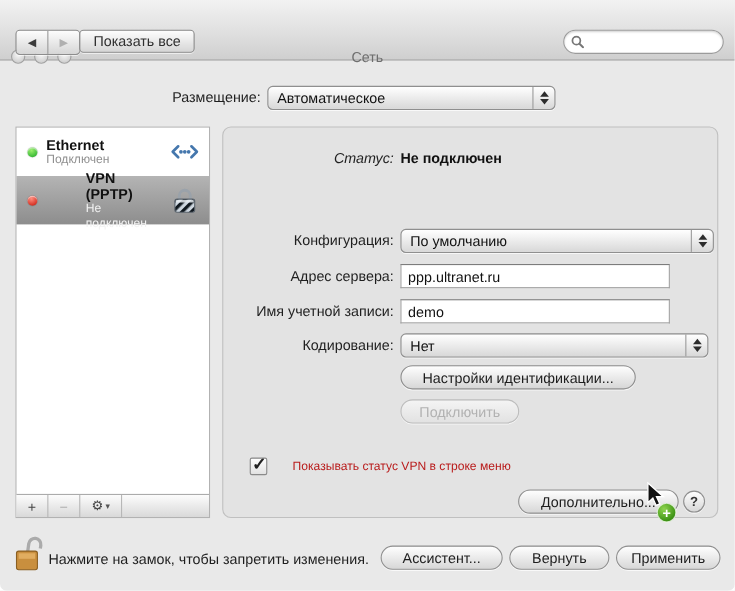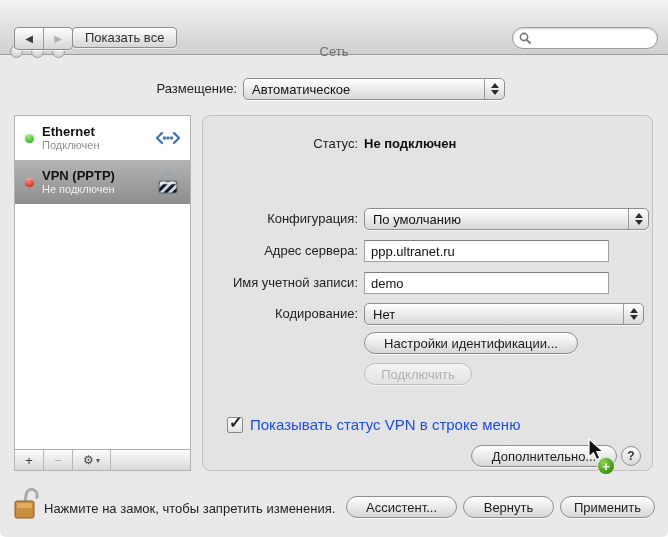--- a/index.html
+++ b/index.html
@@ -32,21 +32,21 @@
   .popup{position:absolute;height:22px;border:1px solid #8f8f8f;border-radius:5px;background:linear-gradient(#ffffff,#d8d8d8);
     display:flex;align-items:center;box-sizing:border-box;box-shadow:0 1px 0 rgba(255,255,255,.7);}
   .popup-text{flex:1;font-size:13px;color:#111;padding:0 8px;white-space:nowrap;overflow:hidden;}
   .stepper{width:19px;align-self:stretch;border-left:1px solid #9b9b9b;display:flex;flex-direction:column;align-items:center;justify-content:center;gap:2px;}
   .tri-up{width:0;height:0;border-left:4px solid transparent;border-right:4px solid transparent;border-bottom:5px solid #2c2c2c;}
   .tri-down{width:0;height:0;border-left:4px solid transparent;border-right:4px solid transparent;border-top:5px solid #2c2c2c;}
 
   
   .sidebar{position:absolute;left:14px;top:115px;width:177px;height:356px;background:#fff;border:1px solid #b2b2b2;box-sizing:border-box;}
   .side-row{position:relative;height:44px;display:flex;align-items:center;padding:0 8px 0 10px;box-sizing:border-box;}
-  .side-row.selected{background:linear-gradient(#b4b4b4,#8d8d8d);}
+  .side-row.selected{background:linear-gradient(#b4b4b4,#8d8d8d);gap:36px;}
   .led{width:9px;height:9px;border-radius:50%;margin-right:8px;flex:0 0 auto;box-shadow:inset 0 1px 1px rgba(255,255,255,.6),0 0 1px rgba(0,0,0,.5);}
   .side-texts{flex:1;min-width:0;}
   .side-name{font-size:13px;font-weight:bold;color:#111;line-height:15px;}
   .side-status{font-size:11px;color:#909090;line-height:13px;}
   .selected .side-status{color:#f2f2f2;}
   .side-icon{width:28px;height:28px;flex:0 0 auto;}
   .side-actions{position:absolute;left:0;bottom:0;width:100%;height:21px;background:linear-gradient(#fcfcfc,#d9d9d9);border-top:1px solid #ababab;display:flex;box-sizing:border-box;}
   .act-btn{width:29px;border-right:1px solid #b7b7b7;display:flex;align-items:center;justify-content:center;font-size:13px;color:#444;box-sizing:border-box;}
   .act-btn.minus{color:#b0b0b0;}
   .act-btn.gear{width:38px;font-size:12px;gap:2px;}
@@ -56,21 +56,21 @@
   .panel{position:absolute;left:202px;top:115px;width:451px;height:356px;background:#e3e3e3;border:1px solid #c0c0c0;border-radius:8px;box-sizing:border-box;}
   .flabel{position:absolute;width:155px;text-align:right;font-size:13px;color:#1f1f1f;}
   .status-value{position:absolute;left:161px;top:20px;font-size:13px;font-weight:bold;color:#111;}
   .text-input{position:absolute;height:22px;width:245px;border:1px solid #a2a2a2;border-top-color:#7c7c7c;background:#fff;font-size:13px;padding:0 6px;box-sizing:border-box;font-family:"Liberation Sans",sans-serif;color:#111;outline:none;}
   .pill-btn{position:absolute;height:22px;border:1px solid #8f8f8f;border-radius:12px;background:linear-gradient(#fefefe,#d7d7d7);
     font-size:13px;color:#1d1d1d;display:flex;align-items:center;justify-content:center;box-sizing:border-box;box-shadow:0 1px 0 rgba(255,255,255,.7);padding:0 12px;}
   .pill-btn.disabled{color:#b2b2b2;border-color:#bdbdbd;background:linear-gradient(#f4f4f4,#e2e2e2);}
   .chk-row{position:absolute;left:24px;top:300px;display:flex;align-items:center;}
   .chk-box{width:14px;height:14px;border:1px solid #8a8a8a;border-radius:2px;background:linear-gradient(#ffffff,#e2e2e2);position:relative;flex:0 0 auto;}
   .chk-mark{position:absolute;left:1px;top:-5px;font-size:16px;font-weight:bold;color:#222;}
-  .chk-label{font-size:15px;color:#1d4ed8;margin-left:7px;}
+  .chk-label{font-size:11px;color:#b91c1c;margin-left:23px;}
   .help-btn{position:absolute;left:418px;top:330px;width:20px;height:20px;border:1px solid #8f8f8f;border-radius:50%;background:linear-gradient(#fefefe,#d7d7d7);display:flex;align-items:center;justify-content:center;font-size:12px;font-weight:bold;color:#333;box-sizing:border-box;box-shadow:0 1px 0 rgba(255,255,255,.7);}
 
   
   .footer-text{position:absolute;left:44px;top:501px;font-size:13px;color:#1e1e1e;}
   .footer-btn{position:absolute;top:496px;height:22px;}
   .lock-art{position:absolute;left:12px;top:486px;}
 
   
   .cursor{position:absolute;left:586px;top:438px;width:22px;height:24px;z-index:50;}
   .click-badge{position:absolute;left:597px;top:457px;width:18px;height:18px;border-radius:50%;z-index:49;
@@ -159,21 +159,21 @@
       <span class="act-btn">+</span>
       <span class="act-btn minus">−</span>
       <span class="act-btn gear">
           <span>⚙</span>
           <span class="gear-caret">▾</span>
         </span>
     </div>
   </div>
 
   <div class="panel">
-    <div class="flabel" style="left:0;top:20px;">Статус:</div>
+    <div class="flabel" style="left:0;top:20px;font-style:italic;">Статус:</div>
     <div class="status-value">Не подключен</div>
 
     <div class="flabel" style="left:0;top:95px;">Конфигурация:</div>
     <div class="popup" style="left:161px;top:92px;width:285px;">
       <span class="popup-text">По умолчанию</span>
       <span class="stepper">
           <i class="tri-up"></i>
           <i class="tri-down"></i>
         </span>
     </div>

